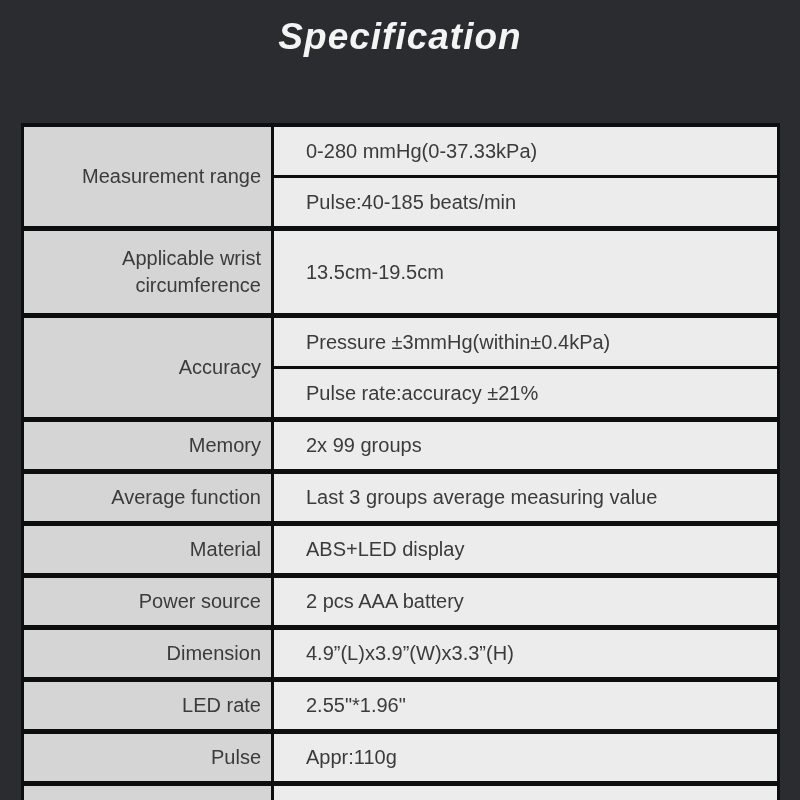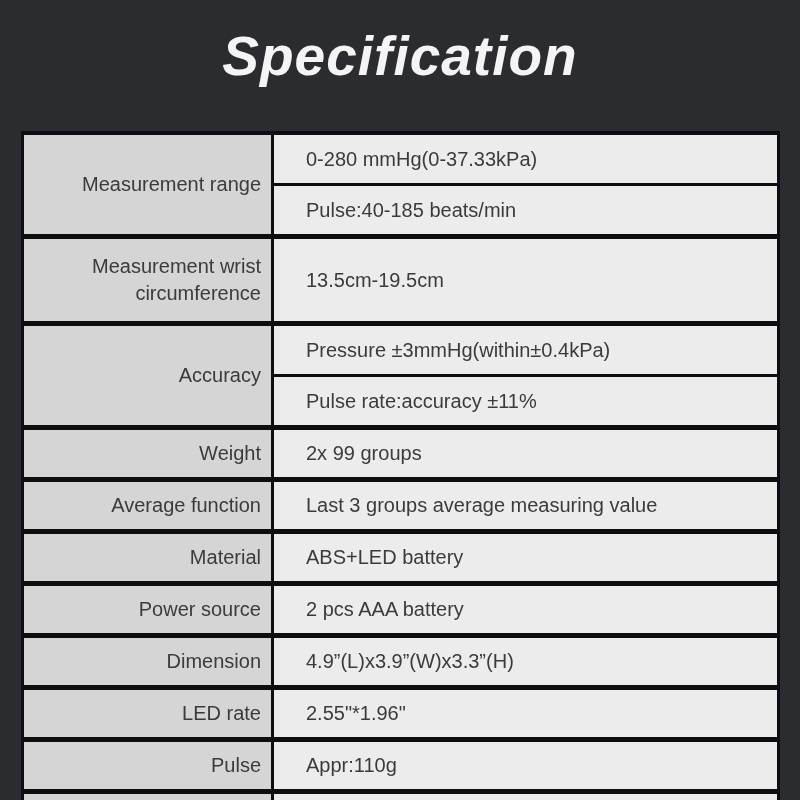--- a/index.html
+++ b/index.html
@@ -13,25 +13,25 @@
     font-family: "Liberation Sans", sans-serif;
     overflow: hidden;
   }
   #canvas {
     position: relative;
     width: 800px;
     height: 800px;
     background: #2a2c30;
   }
   .title {
-    margin: 12px;
+    margin: 4px;
     padding-top: 12px;
     text-align: center;
     color: #f4f4f4;
-    font-size: 55px;
+    font-size: 37px;
     font-weight: bold;
     font-style: italic;
     letter-spacing: 1px;
   }
   table.spec {
     position: absolute;
     left: 21px;
     top: 119px;
     width: 759px;
     border-collapse: collapse;
@@ -83,45 +83,45 @@
     <tbody>
         <tr class="g sub">
       <td class="label" rowspan="2">Measurement range</td>
       <td class="value">0-280 mmHg(0-37.33kPa)</td>
     </tr>
     <tr class="sub">
       <td class="value">Pulse:40-185 beats/min</td>
     </tr>
 
     <tr class="g tall">
-      <td class="label">Measurement wrist circumference</td>
+      <td class="label">Applicable wrist circumference</td>
       <td class="value">13.5cm-19.5cm</td>
     </tr>
 
     <tr class="g sub">
       <td class="label" rowspan="2">Accuracy</td>
       <td class="value">Pressure ±3mmHg(within±0.4kPa)</td>
     </tr>
     <tr class="sub">
-      <td class="value">Pulse rate:accuracy ±11%</td>
+      <td class="value">Pulse rate:accuracy ±21%</td>
     </tr>
 
     <tr class="g single">
-      <td class="label">Weight</td>
+      <td class="label">Memory</td>
       <td class="value">2x 99 groups</td>
     </tr>
 
     <tr class="g single">
       <td class="label">Average function</td>
       <td class="value">Last 3 groups average measuring value</td>
     </tr>
 
     <tr class="g single">
       <td class="label">Material</td>
-      <td class="value">ABS+LED battery</td>
+      <td class="value">ABS+LED display</td>
     </tr>
 
     <tr class="g single">
       <td class="label">Power source</td>
       <td class="value">2 pcs AAA battery</td>
     </tr>
 
     <tr class="g single">
       <td class="label">Dimension</td>
       <td class="value">4.9”(L)x3.9”(W)x3.3”(H)</td>

